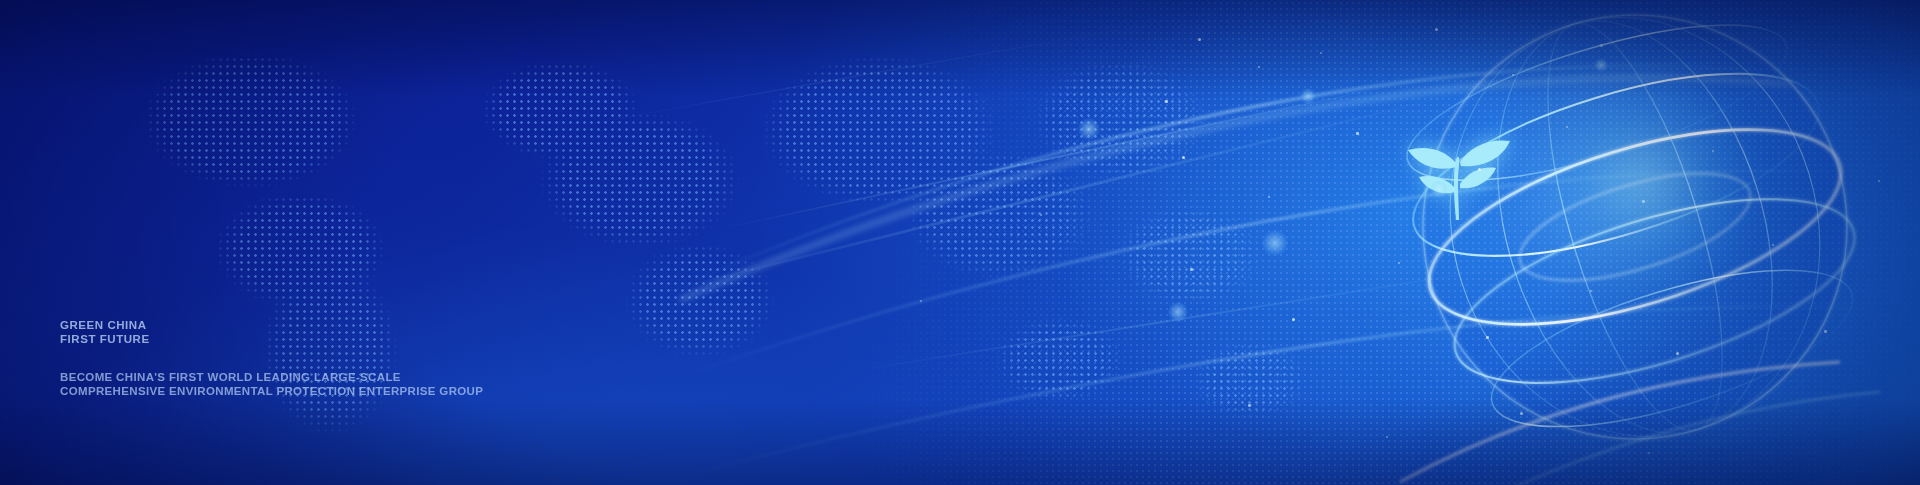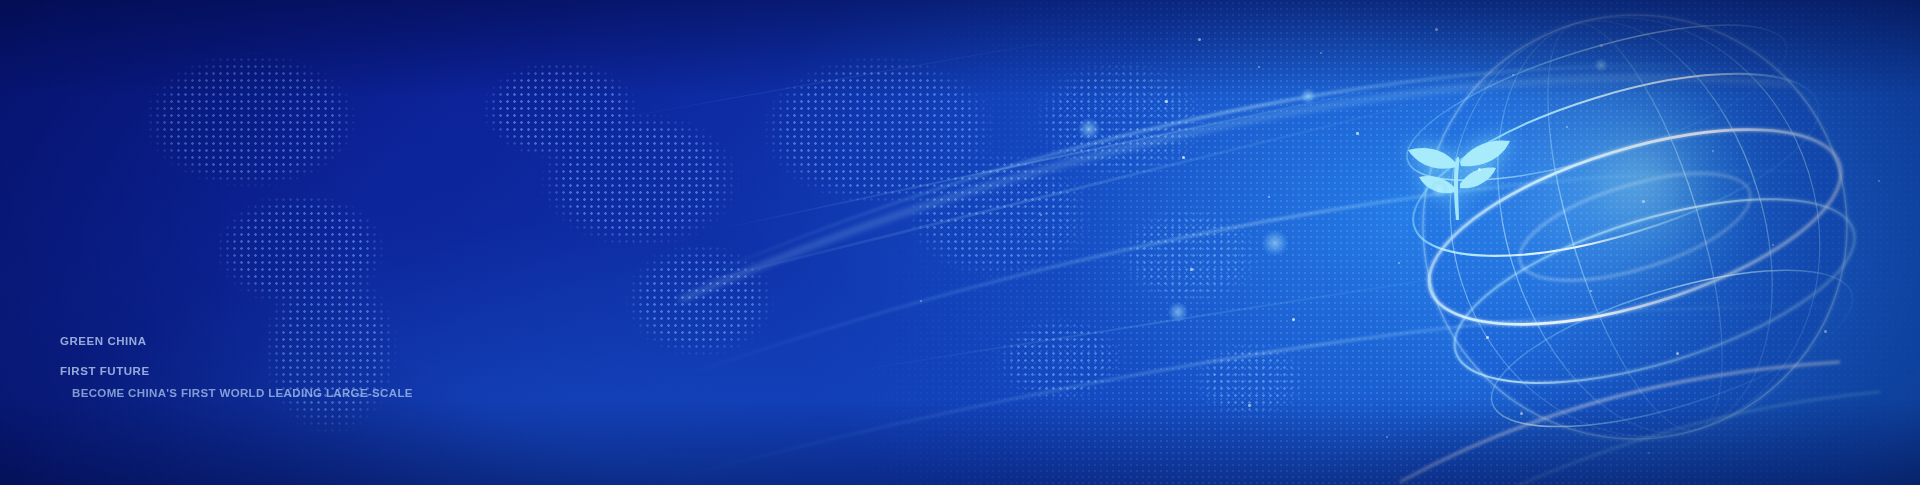--- a/index.html
+++ b/index.html
@@ -75,25 +75,25 @@
     white-space:nowrap;
   }
   .hl-red{ color:#ec1b2e; text-shadow:0 2px 12px rgba(120,0,10,.45); }
 
   .sub-en{
     position:absolute; left:0; top:318px;
     font-size:11.5px; font-weight:700; letter-spacing:.55px; line-height:14px;
     color:rgba(188,210,244,.78);
   }
   .sub-en2{
-    position:absolute; left:12px; top:370px;
+    position:absolute; left:0; top:370px;
     font-size:11.5px; font-weight:700; letter-spacing:.35px; line-height:14px;
     color:rgba(176,202,242,.72);
   }
-  .sub-en div,.sub-en2 div{ white-space:nowrap;margin-top:16px; }
+  .sub-en div,.sub-en2 div{ white-space:nowrap; }
 
   
   .globe-wrap{ position:absolute; right:-40px; top:-78px; width:640px; height:640px; }
   .globe-core{
     position:absolute; left:105px; top:95px; width:420px; height:420px; border-radius:50%;
     background:
       radial-gradient(circle at 44% 40%, rgba(150,225,255,.30) 0%, rgba(60,160,245,.17) 38%, rgba(25,95,215,.08) 62%, rgba(10,50,170,0) 76%);
     box-shadow:0 0 90px 24px rgba(60,165,250,.16);
   }
   .globe-glow{
@@ -259,16 +259,17 @@
   <div class="content">
 
 
     <div class="sub-en">
       <div>GREEN CHINA</div>
       <div>FIRST FUTURE</div>
     </div>
 
     <div class="sub-en2">
       <div>BECOME CHINA'S FIRST WORLD LEADING LARGE-SCALE</div>
+      <div>COMPREHENSIVE ENVIRONMENTAL PROTECTION ENTERPRISE GROUP</div>
     </div>
   </div>
 
 </div>
 
 </body></html>

